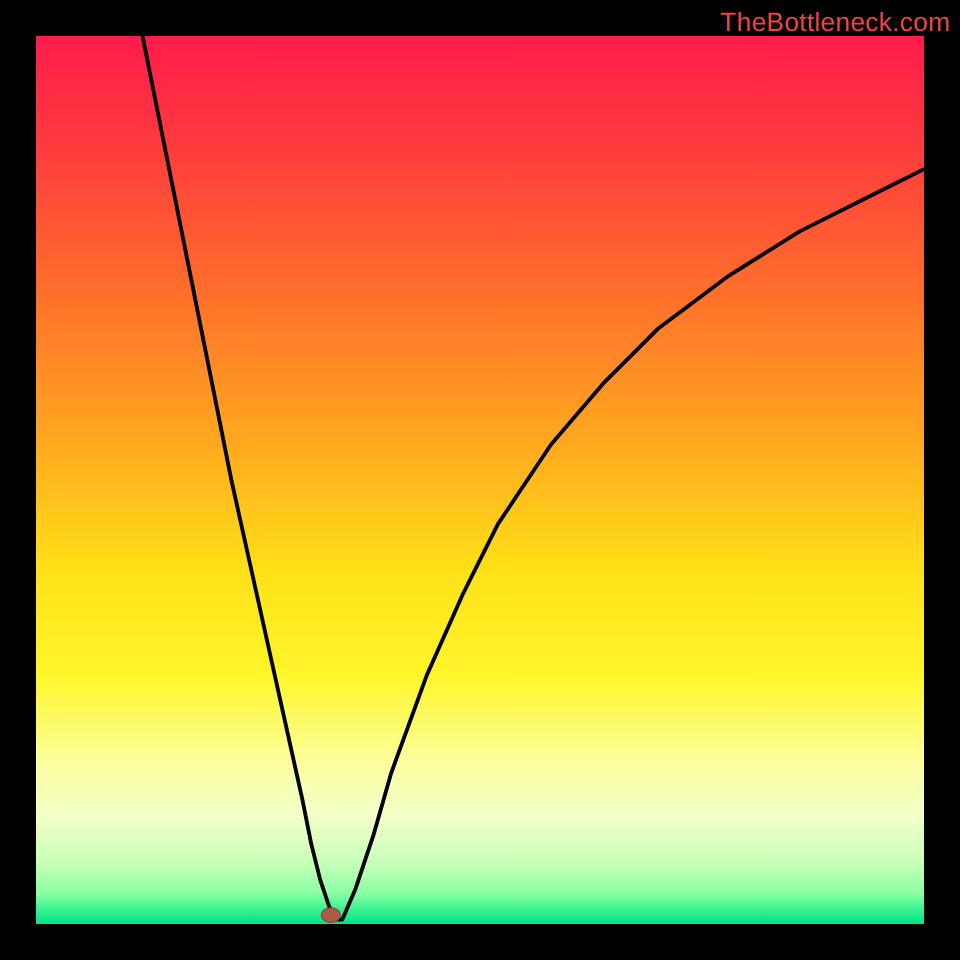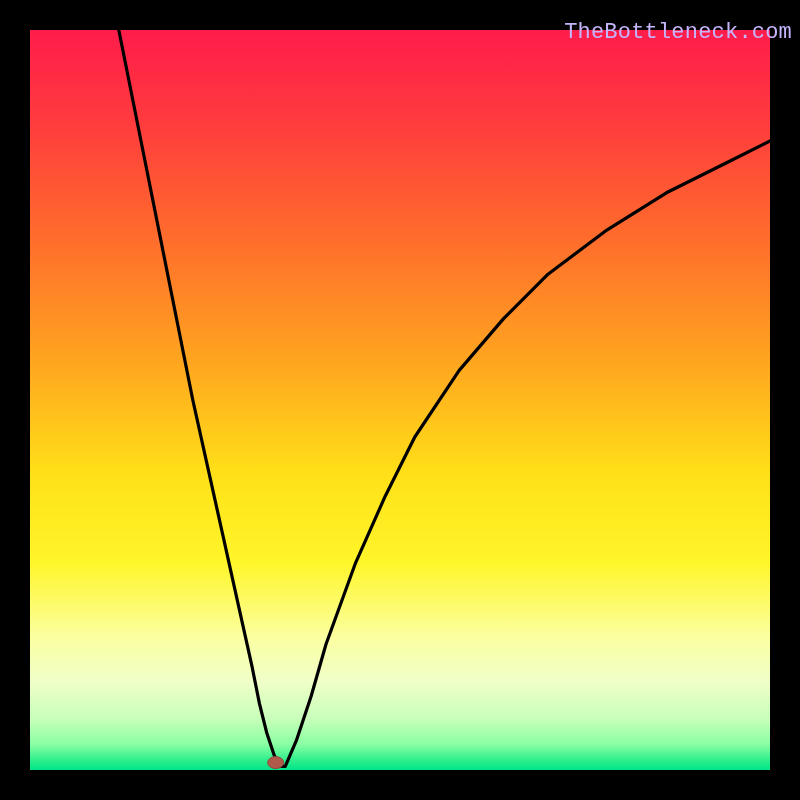--- a/index.html
+++ b/index.html
@@ -11,28 +11,27 @@
     font-family: Arial, Helvetica, sans-serif;
     overflow: hidden;
   }
   .page {
     position: relative;
     width: 800px;
     height: 800px;
   }
   .watermark {
     position: absolute;
-    top: 20px;
+    top: 6px;
     right: 8px;
-    color: #c4b5fd;
+    color: #ef4444;
     font-size: 22px;
     font-weight: 500;
     letter-spacing: 0.2px;
     z-index: 10;
-    font-family: Liberation Mono, monospace;
   }
   .plot-outer {
     position: absolute;
     left: 30px;
     top: 30px;
     width: 740px;
     height: 740px;
     background: #000;
   }
   svg.chart {

